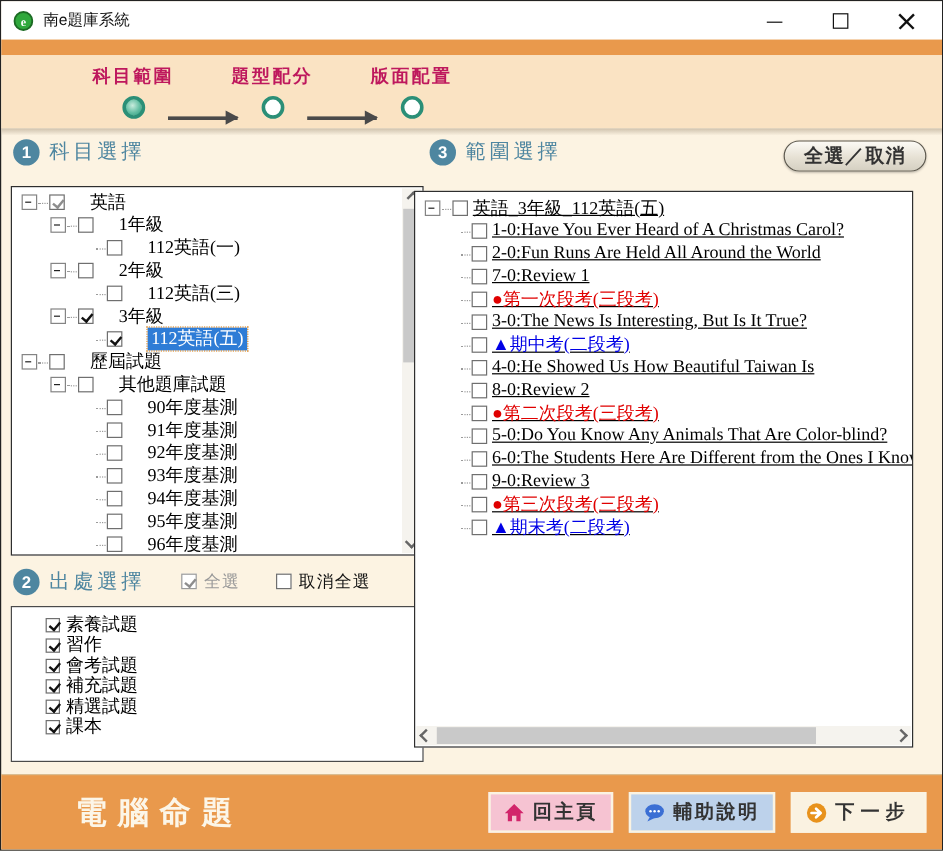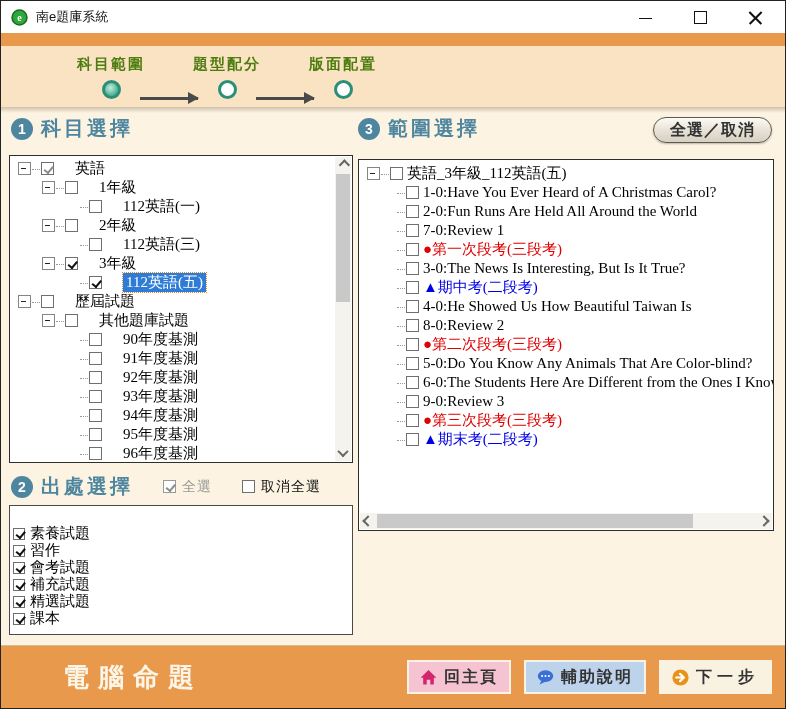--- a/index.html
+++ b/index.html
@@ -17,38 +17,38 @@
   .ctrl-close::before,.ctrl-close::after{content:"";position:absolute;left:-1px;top:7px;width:17px;height:1.6px;background:#111;}
   .ctrl-close::before{transform:rotate(45deg);} .ctrl-close::after{transform:rotate(-45deg);}
 
   
   .orangestrip{height:13px;background:#E9994C;}
   .stepper{height:61px;background:#FAE3C3;position:relative;}
   .stepper::after{content:"";position:absolute;left:0;right:0;bottom:-6px;height:6px;
     background:linear-gradient(#c9bb a6,transparent);background:linear-gradient(#cfc2ad,rgba(207,194,173,0));}
   .steps{display:flex;align-items:flex-start;padding-left:68px;padding-top:7px;}
   .step{display:flex;flex-direction:column;align-items:center;width:84px;}
-  .steplabel{font-size:15px;font-weight:bold;color:#4d7c0f;letter-spacing:2px;line-height:21px;text-align:center;}
+  .steplabel{font-size:15px;font-weight:bold;color:#be185d;letter-spacing:2px;line-height:21px;text-align:center;}
   .dot{width:13px;height:13px;border-radius:50%;border:3.5px solid #2B8F77;background:#fff;margin-top:6px;}
   .dot.active{background:radial-gradient(circle at 42% 38%, #c8ecdd 0%, #62bda2 55%, #2e9a7e 100%);}
   .sarrow{flex:none;width:58px;height:3px;background:#4a4a4a;margin:44px -13px 0 -13px;position:relative;}
   .sarrow::after{content:"";position:absolute;right:-1px;top:-5px;border-left:11px solid #4a4a4a;
     border-top:6.5px solid transparent;border-bottom:6.5px solid transparent;}
 
   
   .main{position:relative;height:541px;}
   .sechead{position:absolute;display:flex;align-items:center;gap:8px;}
   .numcircle{width:22px;height:22px;border-radius:50%;background:#4E86A0;color:#fff;font-size:14px;font-weight:bold;
     display:flex;align-items:center;justify-content:center;flex:none;}
-  .sectitle{font-size:20px;font-weight:bold;color:#4E86A0;letter-spacing:3px;}
+  .sectitle{font-size:17px;font-weight:normal;color:#4E86A0;letter-spacing:3px;}
 
   .treebox{position:absolute;background:#fff;border:1px solid #2e2e2e;box-sizing:border-box;overflow:hidden;}
   #box1{left:8px;top:48px;width:344px;height:308px;}
   #box1 .rows{padding:3px 20px 0 6px;overflow:hidden;height:100%;box-sizing:border-box;}
-  #box3{left:357px;top:52px;width:416px;height:372px;}
+  #box3{left:344px;top:52px;width:416px;height:464px;text-decoration:underline;}
   #box3 .rows{padding:4px 4px 20px 6px;overflow:hidden;height:100%;box-sizing:border-box;}
 
   .trow{display:flex;align-items:center;height:19px;white-space:nowrap;}
   .expander{width:11px;height:11px;border:1px solid #848484;background:#fff;position:relative;flex:none;}
   .expander::after{content:"";position:absolute;left:2px;top:5px;width:5px;height:1px;background:#222;}
   .expander.hidden{visibility:hidden;}
   .stub{width:8px;height:1px;border-bottom:1px dotted #9a9a9a;flex:none;margin:0 1px;}
   .cb{width:13px;height:13px;border:1px solid #6f6f6f;background:#fff;position:relative;flex:none;box-sizing:border-box;}
   .cb.on::after,.cb.partial::after{content:"";position:absolute;left:1.5px;top:2.5px;width:7px;height:3.5px;
     border-left:2px solid #111;border-bottom:2px solid #111;transform:rotate(-50deg);}
@@ -68,21 +68,21 @@
   .vthumb{position:absolute;left:1px;right:1px;top:17px;height:128px;background:#C9C9C9;}
   .hthumb{position:absolute;top:1px;bottom:1px;left:17px;width:316px;background:#C9C9C9;}
 
   
   #p2head{top:366px;left:10px;}
   .hcheck{display:flex;align-items:center;gap:6px;margin-left:22px;}
   .hchecklabel{font-size:14px;color:#111;letter-spacing:1px;}
   .hchecklabel.dim{color:#999;}
   .cb.dim{border-color:#9a9a9a;}
   #box2{left:8px;top:398px;width:344px;height:130px;border:1px solid #4a4a4a;}
-  #box2 .rows{padding:19px 3px;overflow:hidden;height:100%;box-sizing:border-box;}
+  #box2 .rows{padding:6px 3px;overflow:hidden;height:100%;box-sizing:border-box;margin-left:25px;}
   .lrow{display:flex;align-items:center;height:17px;white-space:nowrap;}
   .lrow .cb{width:12px;height:12px;}
   .llabel{font-family:"Liberation Serif","DejaVu Serif",serif;font-size:15px;color:#000;margin-left:5px;}
 
   
   #p3head{top:8px;left:357px;}
   .pillbtn{position:absolute;right:13px;top:10px;height:26px;padding:0 16px;border-radius:14px;
     background:linear-gradient(#FCFAF5,#E6E1D4 55%,#D5D0C2);border:1px solid #5d594f;
     font-size:16px;font-weight:bold;color:#333;letter-spacing:1px;display:flex;align-items:center;
     box-shadow:0 1px 2px rgba(0,0,0,.25);cursor:default;}

